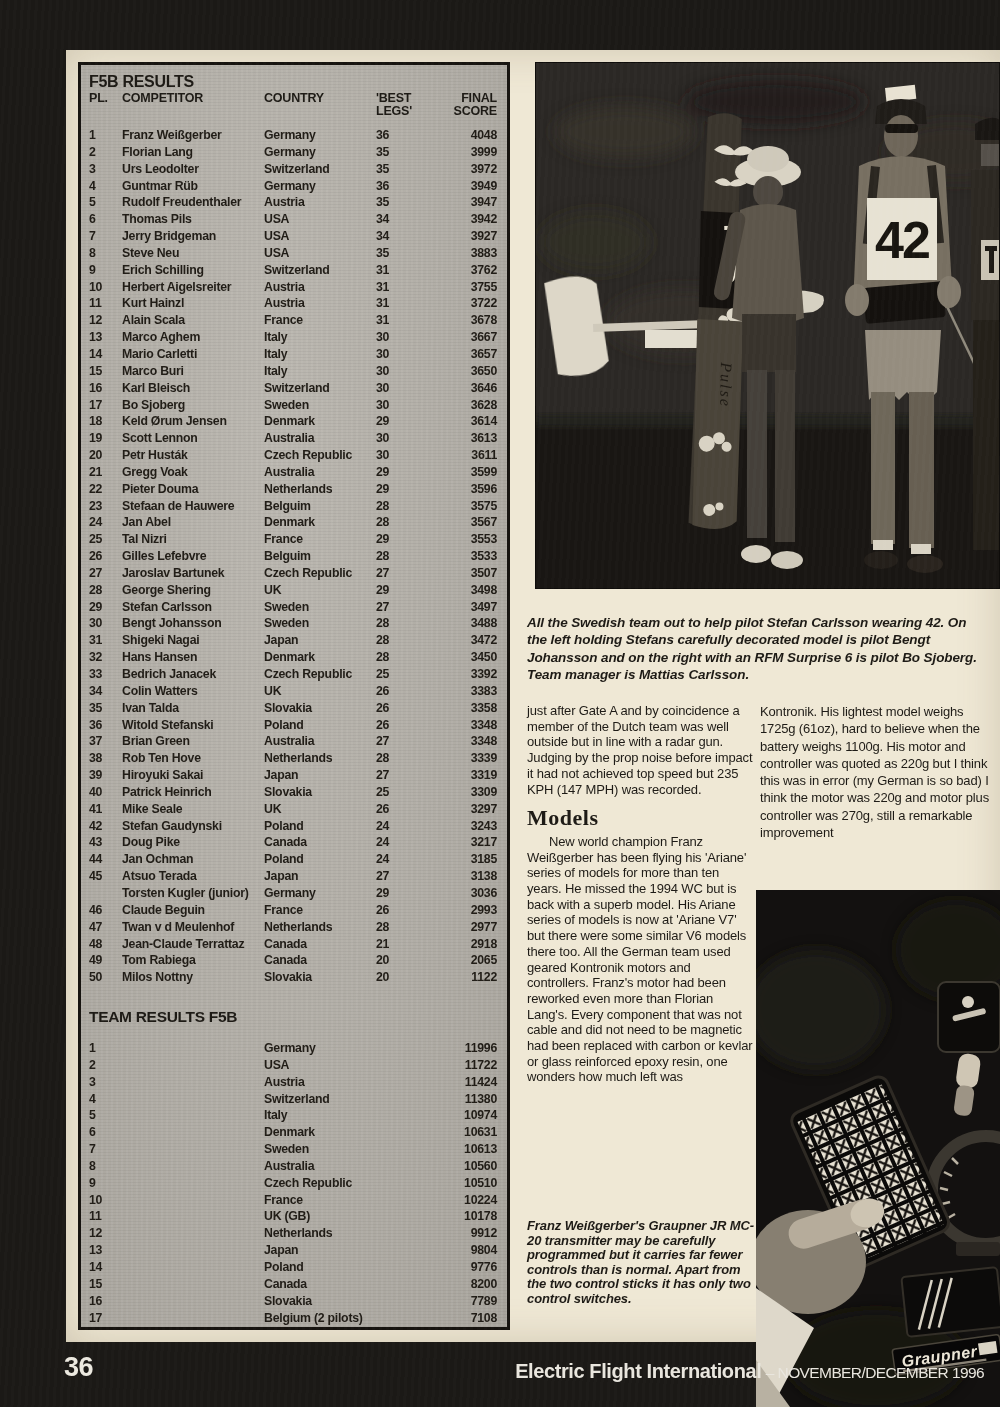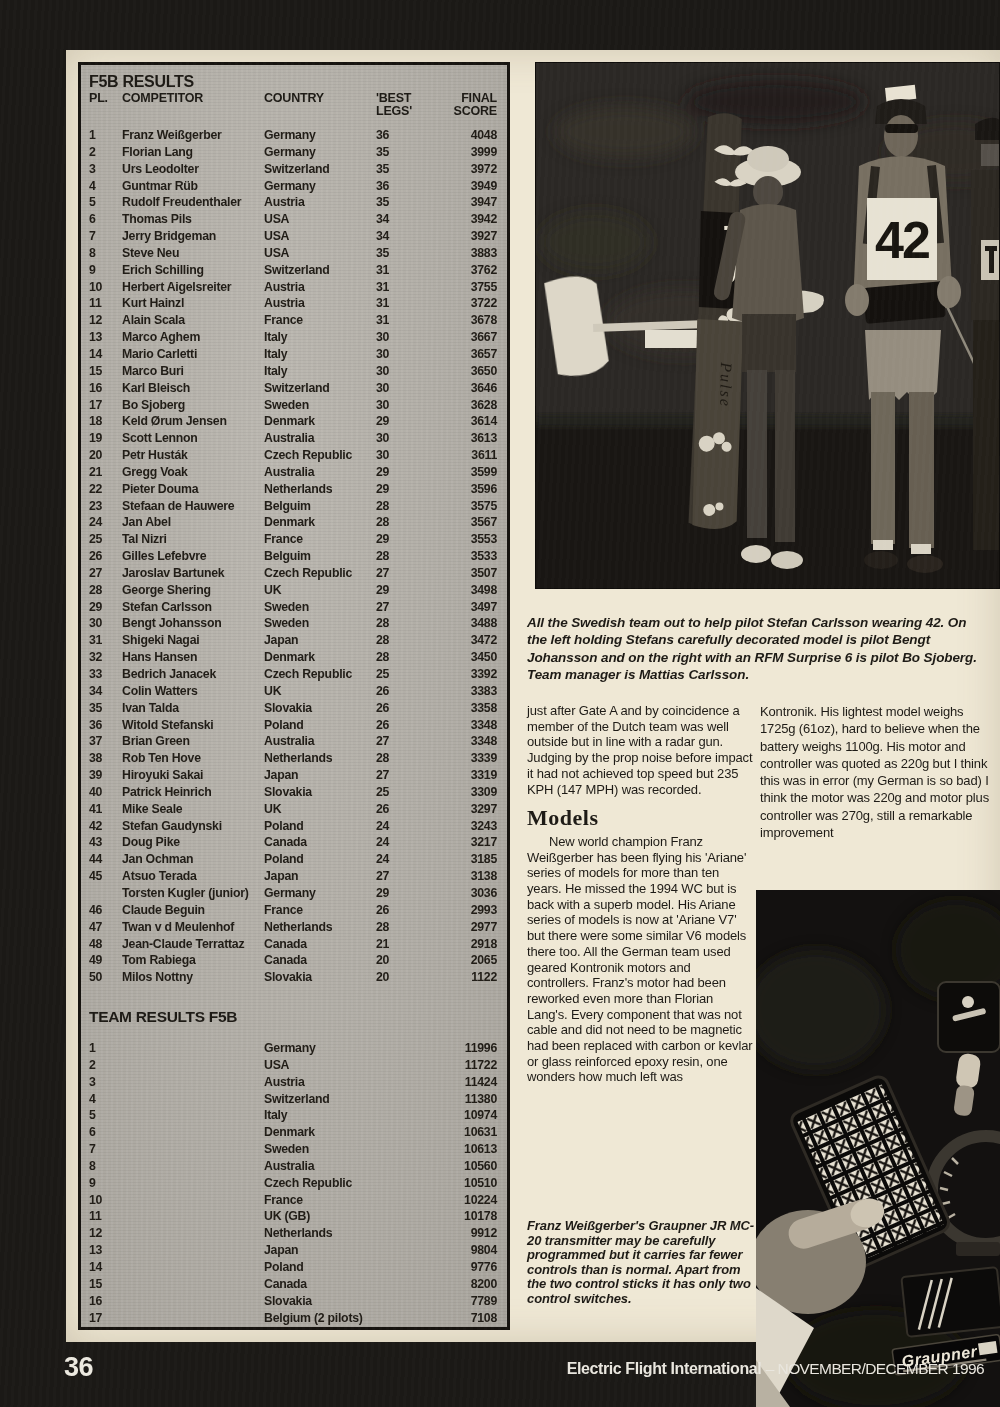--- a/index.html
+++ b/index.html
@@ -38,21 +38,21 @@
   .col-right{position:absolute;left:760px;top:703px;width:233px;font-size:13px;line-height:17.3px;letter-spacing:-0.15px;}
   .col-left p,.col-right p{margin:0;}
   .models-heading{font-family:"Liberation Serif",serif;font-size:22px;font-weight:bold;margin:13px 0 8px 0;letter-spacing:.5px;}
   .indent{text-indent:22px;}
   .caption-bottom{position:absolute;left:527px;top:1206px;width:233px;
         font-size:13px;font-weight:bold;font-style:italic;line-height:14.6px;letter-spacing:-0.1px;}
   
   .footer{position:absolute;left:0;top:1344px;width:1000px;height:63px;z-index:3;}
   .page-number{position:absolute;left:64px;top:8px;font-size:27px;font-weight:bold;color:#ece9e0;letter-spacing:-0.5px;}
   .footer-right{position:absolute;right:16px;top:16px;color:#e9e6de;white-space:nowrap;}
-  .footer-brand{font-size:16px;font-weight:bold;letter-spacing:-0.4px;}
+  .footer-brand{font-size:20px;font-weight:bold;letter-spacing:-0.4px;}
   .footer-issue{font-size:15.5px;font-weight:normal;letter-spacing:-0.6px;}
 </style>
 </head>
 <body>
 
 <div class="page">
   <div class="paper"></div>
 
   <section class="results-panel">
     <h1 class="results-title">F5B RESULTS</h1>

